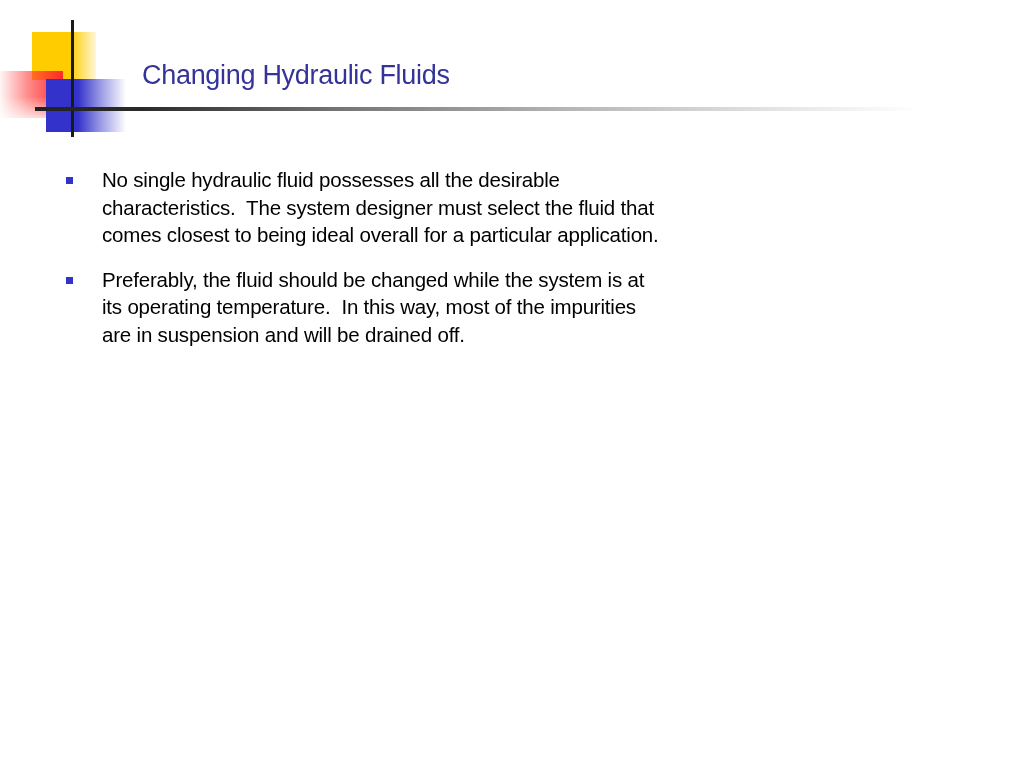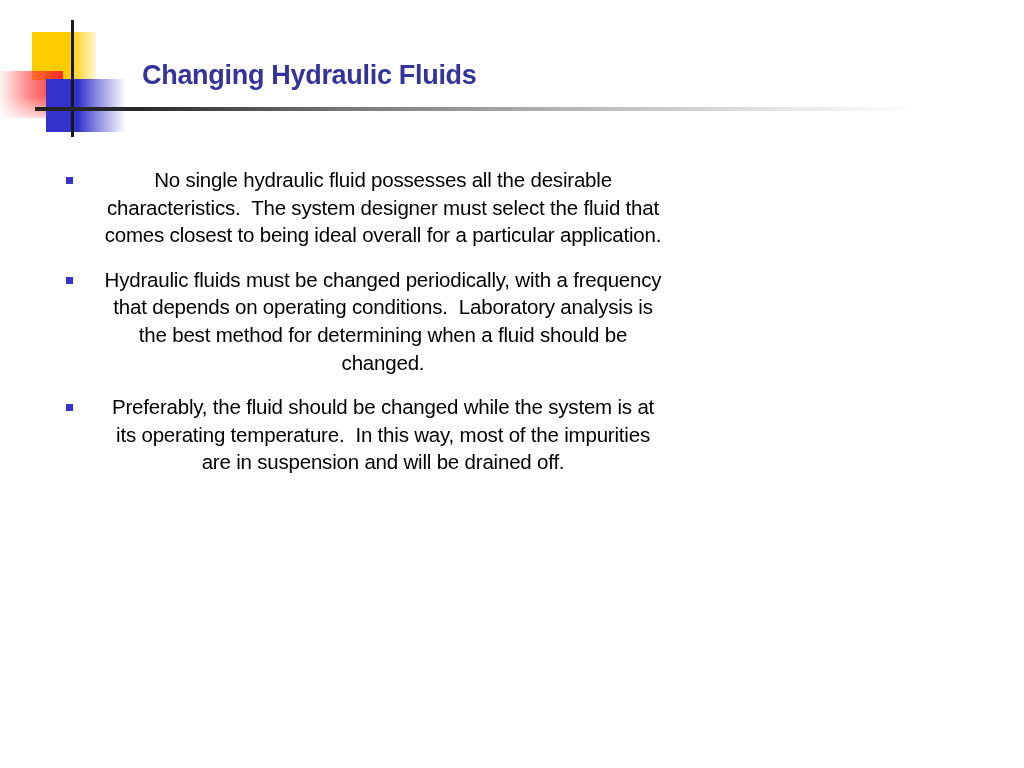--- a/index.html
+++ b/index.html
@@ -41,28 +41,28 @@
       background: #1a1a1a;
     }
     .line-h {
       position: absolute; left: 35px; top: 107px; width: 885px; height: 4px;
       background: linear-gradient(to right, #222222 0%, #2a2a2a 12%, #777777 35%, #b5b5b5 60%, #e6e6e6 85%, rgba(255,255,255,0) 100%);
     }
     .title {
       position: absolute; left: 142px; top: 60px;
       font-family: "Liberation Sans", "DejaVu Sans", sans-serif;
       font-size: 27px;
-      font-weight: bold;
+      font-weight: normal;
       color: #333399;
       letter-spacing: -0.3px;
       white-space: nowrap;
     }
     .content {
       position: absolute; left: 64px; top: 166px; width: 600px;
-      margin: 0; padding: 0; list-style: none; text-align: center;
+      margin: 0; padding: 0; list-style: none;
     }
     .bullet-item {
       position: relative;
       padding-left: 38px;
       font-size: 20.5px;
       line-height: 27.6px;
       color: #000000;
       margin-bottom: 17px;
       letter-spacing: -0.2px;
     }
@@ -88,21 +88,17 @@
 
   <div class="title">Changing Hydraulic Fluids</div>
 
   <ul class="content">
     <li class="bullet-item">
       <span class="bullet"></span>
       <span class="bullet-text">No single hydraulic fluid possesses all the desirable characteristics.  The system designer must select the fluid that comes closest to being ideal overall for a particular application.</span>
     </li>
     <li class="bullet-item">
       <span class="bullet"></span>
-      <span class="bullet-text">Hydraulic fluids must be changed periodically, with a frequency that depends on operating conditions.  Laboratory analysis is the best method for determining when a fluid should be changed.</span>
-    </li>
-    <li class="bullet-item">
-      <span class="bullet"></span>
       <span class="bullet-text">Preferably, the fluid should be changed while the system is at its operating temperature.  In this way, most of the impurities are in suspension and will be drained off.</span>
     </li>
   </ul>
 
 </div>
 
 </body></html>

